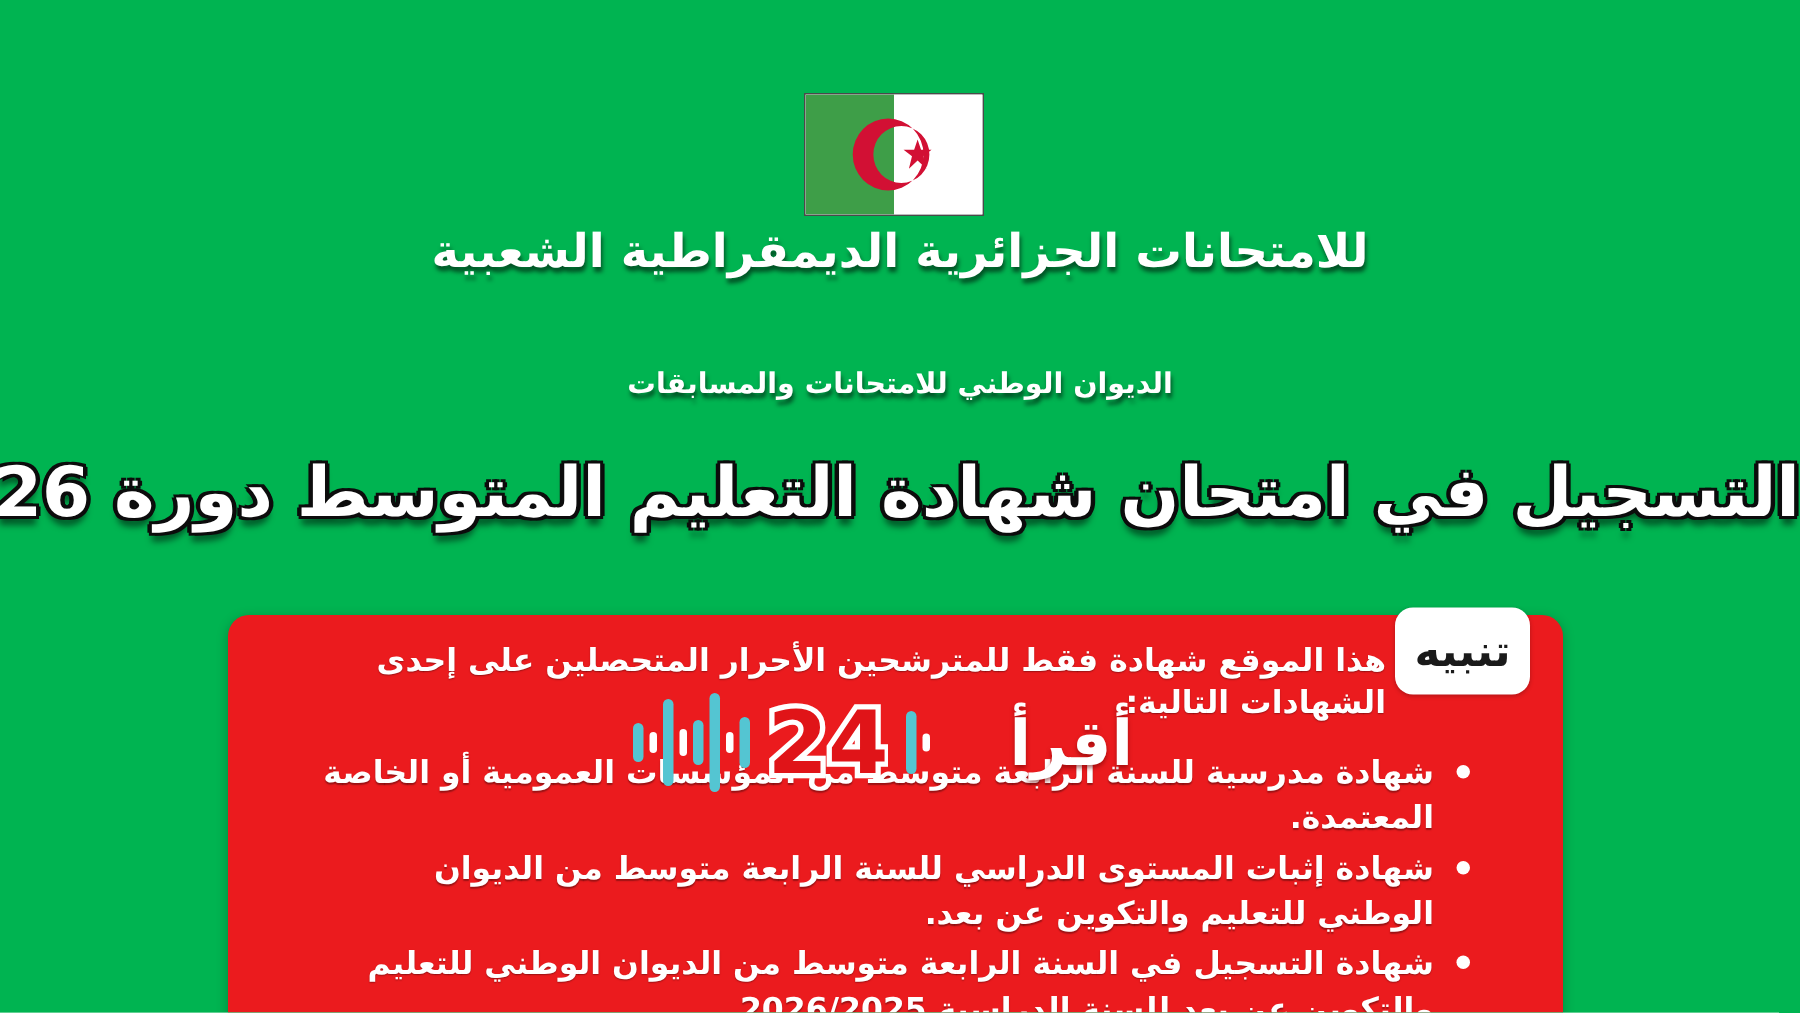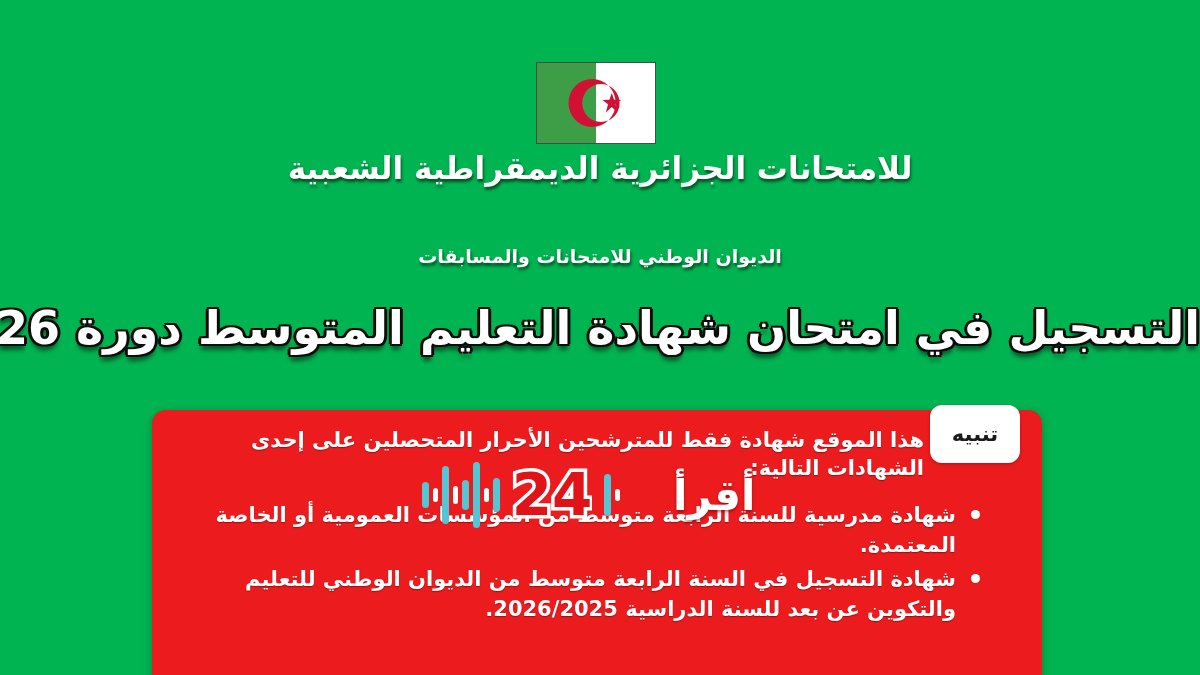--- a/index.html
+++ b/index.html
@@ -26,21 +26,21 @@
       -2px  2px 0 #0c0c0c, 2px  2px 0 #0c0c0c,
       -3px  0   0 #0c0c0c, 3px  0   0 #0c0c0c,
        0    6px 4px rgba(0,0,0,.5);}
 
   
   .notice{position:absolute;left:152px;top:410px;width:890px;height:290px;
     background:#EB1B1E;border-radius:14px;box-shadow:0 2px 8px rgba(0,0,0,.25);
     box-sizing:border-box;}
   .badge{position:absolute;top:-5px;right:22px;width:90px;height:58px;background:#fff;
     border-radius:12px;display:flex;align-items:center;justify-content:center;
-    color:#1a1a1a;font-size:21px;font-weight:bold;box-shadow:0 1px 3px rgba(0,0,0,.25);}
+    color:#1a1a1a;font-size:29px;font-weight:bold;box-shadow:0 1px 3px rgba(0,0,0,.25);}
   .intro{margin:16px 118px 0 20px;color:#fff;font-size:21px;font-weight:bold;
     text-align:right;line-height:1.35;text-shadow:0 1px 1px rgba(0,0,0,.35);}
   .cert-list{margin:17px 0 0 0;padding:0 60px 0 60px;list-style:none;
     color:#fff;font-size:21px;font-weight:bold;text-align:right;
     text-shadow:0 1px 1px rgba(0,0,0,.35);}
   .cert-list li{position:relative;padding-right:26px;line-height:1.45;margin-bottom:3px;}
   .cert-list li::before{content:"";position:absolute;right:2px;top:10px;width:9px;height:9px;
     border-radius:50%;background:#fff;}
 
   
@@ -72,20 +72,21 @@
   <h1 class="hdr hdr1" dir="rtl">للامتحانات الجزائرية الديمقراطية الشعبية</h1>
   <h3 class="hdr hdr3" dir="rtl">الديوان الوطني للامتحانات والمسابقات</h3>
 
   <div class="main-title" dir="rtl">التسجيل في امتحان شهادة التعليم المتوسط دورة 2026</div>
 
   <section class="notice">
     <div class="badge">تنبيه</div>
     <p class="intro" dir="rtl">هذا الموقع شهادة فقط للمترشحين الأحرار المتحصلين على إحدى الشهادات التالية:</p>
     <ul class="cert-list" dir="rtl">
       <li>شهادة مدرسية للسنة الرابعة متوسط من المؤسسات العمومية أو الخاصة المعتمدة.</li>
+      <li>شهادة إثبات المستوى الدراسي للسنة الرابعة متوسط من الديوان الوطني للتعليم والتكوين عن بعد.</li>
       <li>شهادة التسجيل في السنة الرابعة متوسط من الديوان الوطني للتعليم والتكوين عن بعد للسنة الدراسية 2026/2025.</li>
     </ul>
   </section>
 
   <div class="watermark">
     <div class="wm-bars">
       <i style="height:26px"></i>
         <i class="w" style="height:14px"></i>
         <i style="height:58px"></i>
         <i class="w" style="height:18px"></i>

